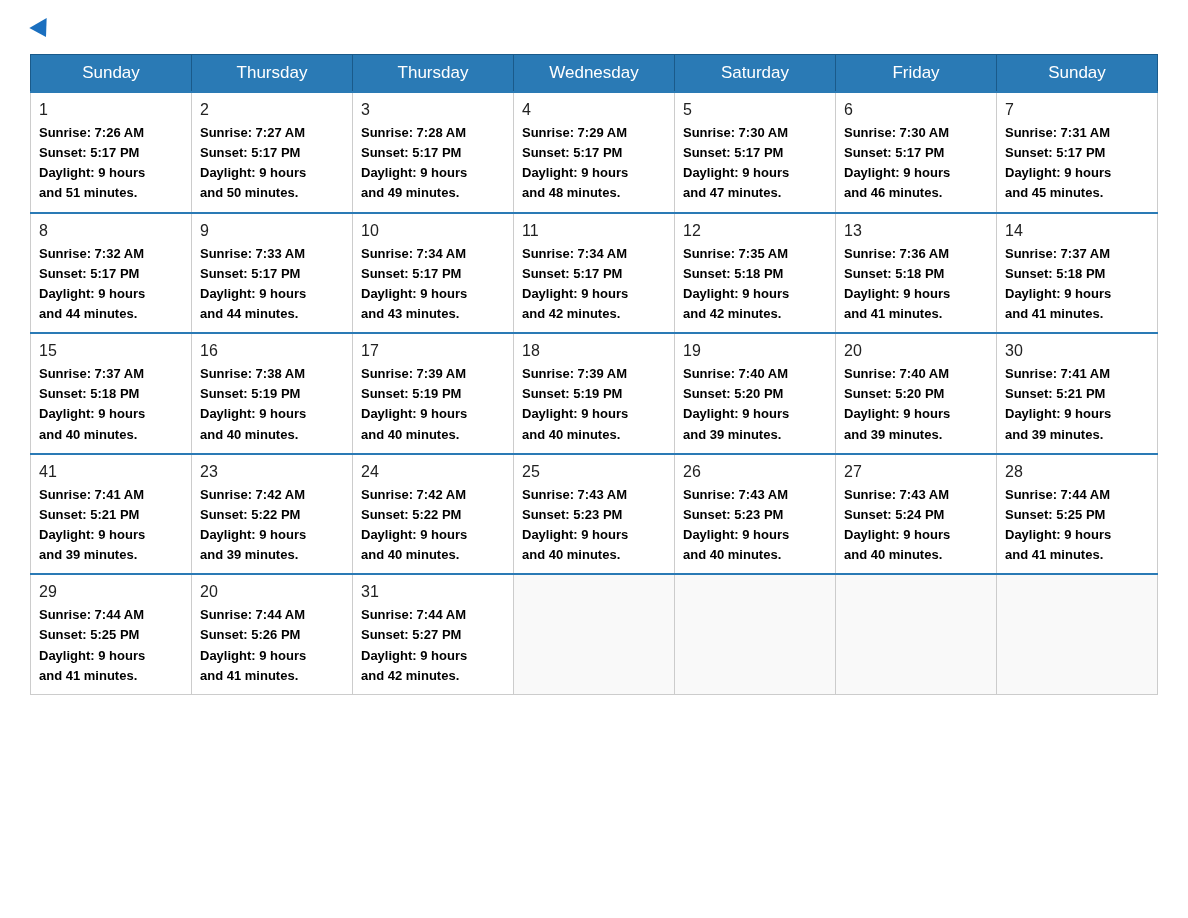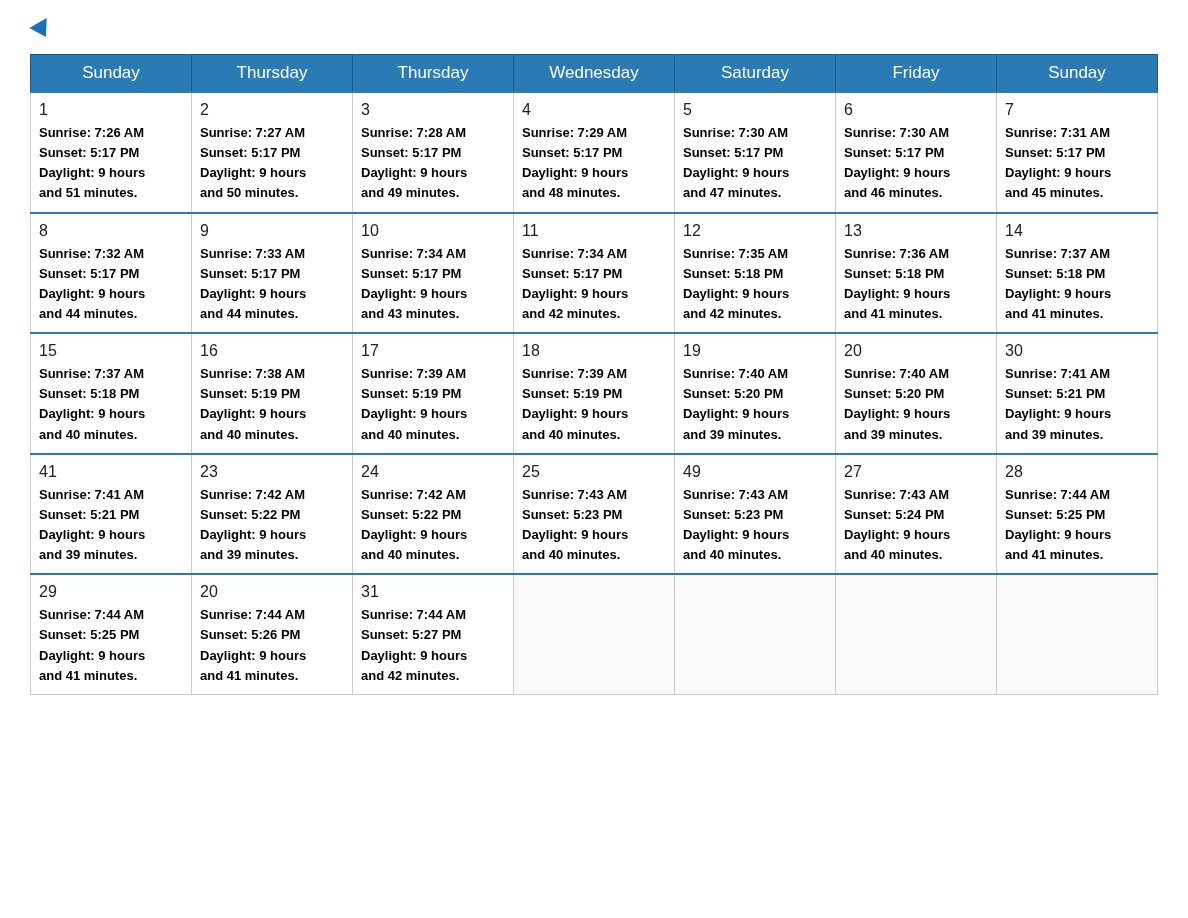--- a/index.html
+++ b/index.html
@@ -245,21 +245,21 @@
         </td>
         <td>
           <span class="day-number">24</span>
           <span class="day-info">Sunrise: 7:42 AM<br>Sunset: 5:22 PM<br>Daylight: 9 hours<br>and 40 minutes.</span>
         </td>
         <td>
           <span class="day-number">25</span>
           <span class="day-info">Sunrise: 7:43 AM<br>Sunset: 5:23 PM<br>Daylight: 9 hours<br>and 40 minutes.</span>
         </td>
         <td>
-          <span class="day-number">49</span>
+          <span class="day-number">26</span>
           <span class="day-info">Sunrise: 7:43 AM<br>Sunset: 5:23 PM<br>Daylight: 9 hours<br>and 40 minutes.</span>
         </td>
         <td>
           <span class="day-number">27</span>
           <span class="day-info">Sunrise: 7:43 AM<br>Sunset: 5:24 PM<br>Daylight: 9 hours<br>and 40 minutes.</span>
         </td>
         <td>
           <span class="day-number">28</span>
           <span class="day-info">Sunrise: 7:44 AM<br>Sunset: 5:25 PM<br>Daylight: 9 hours<br>and 41 minutes.</span>
         </td>

